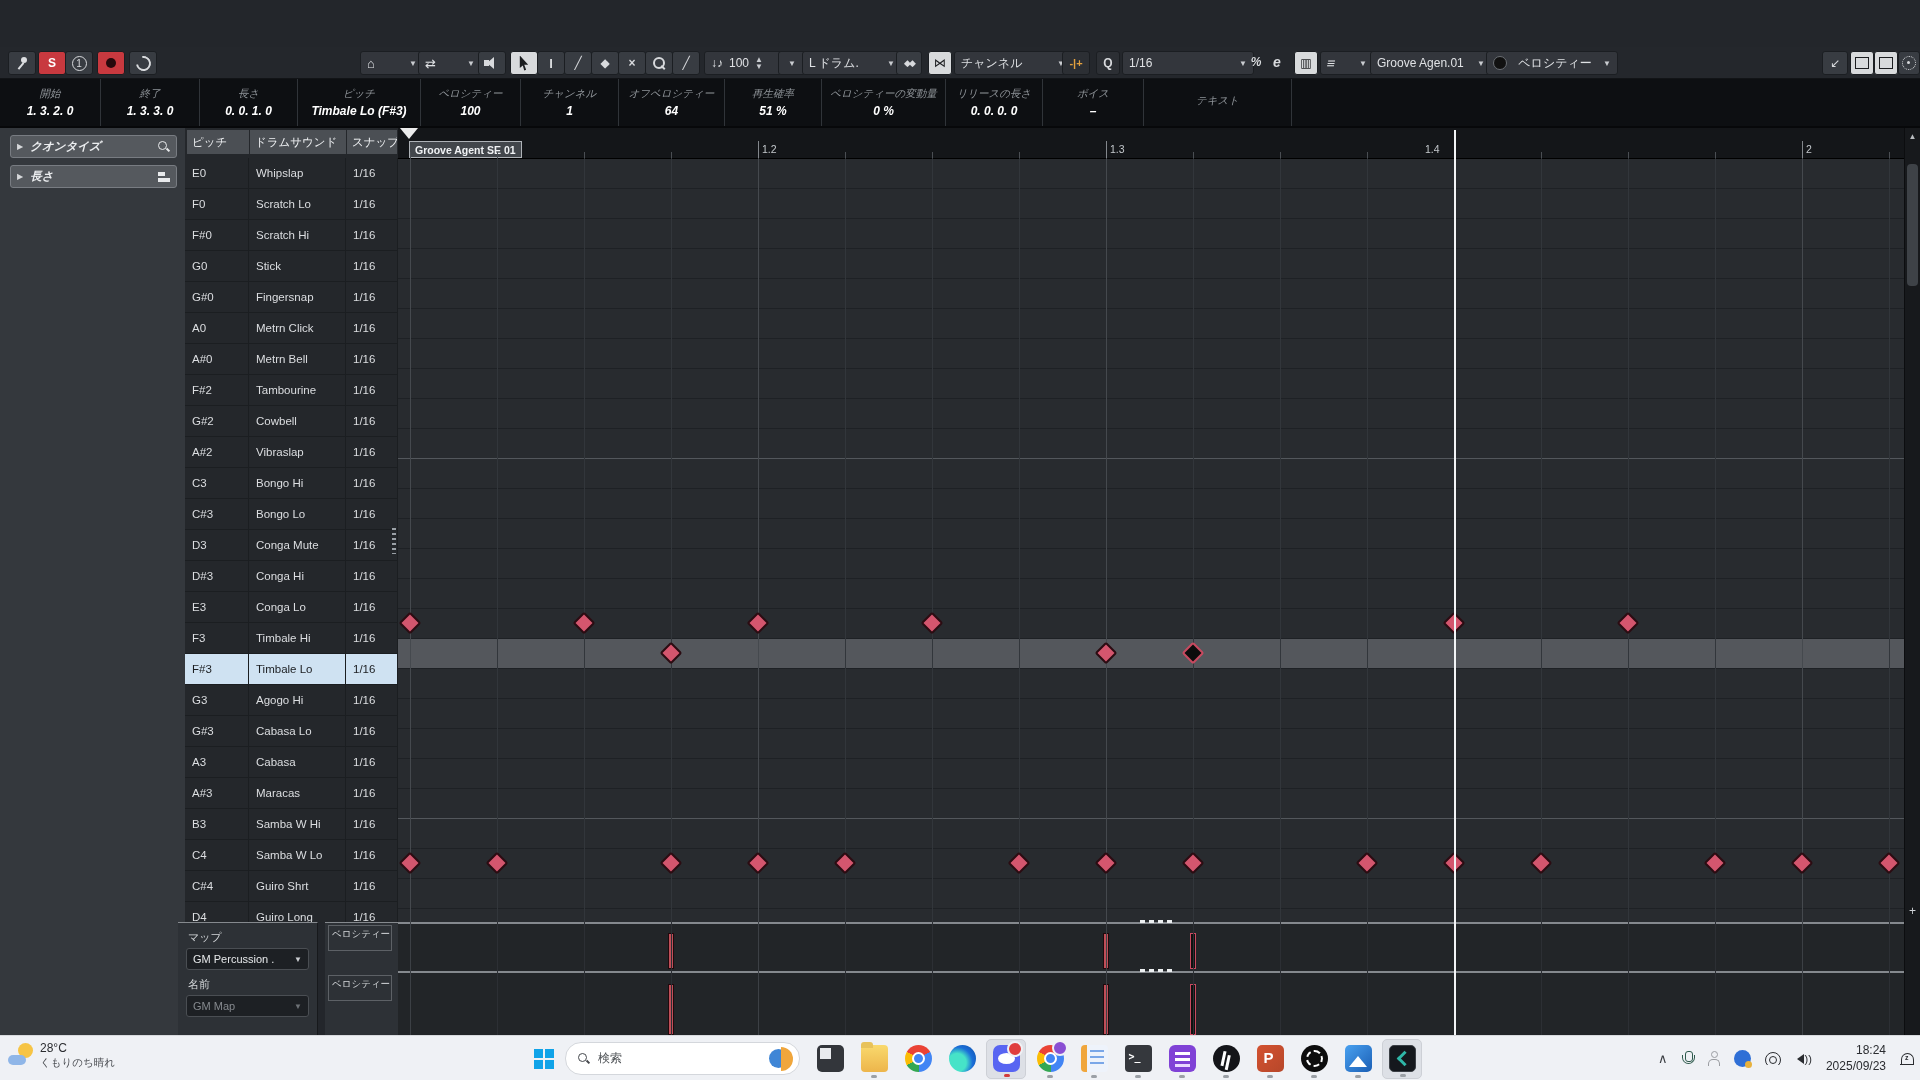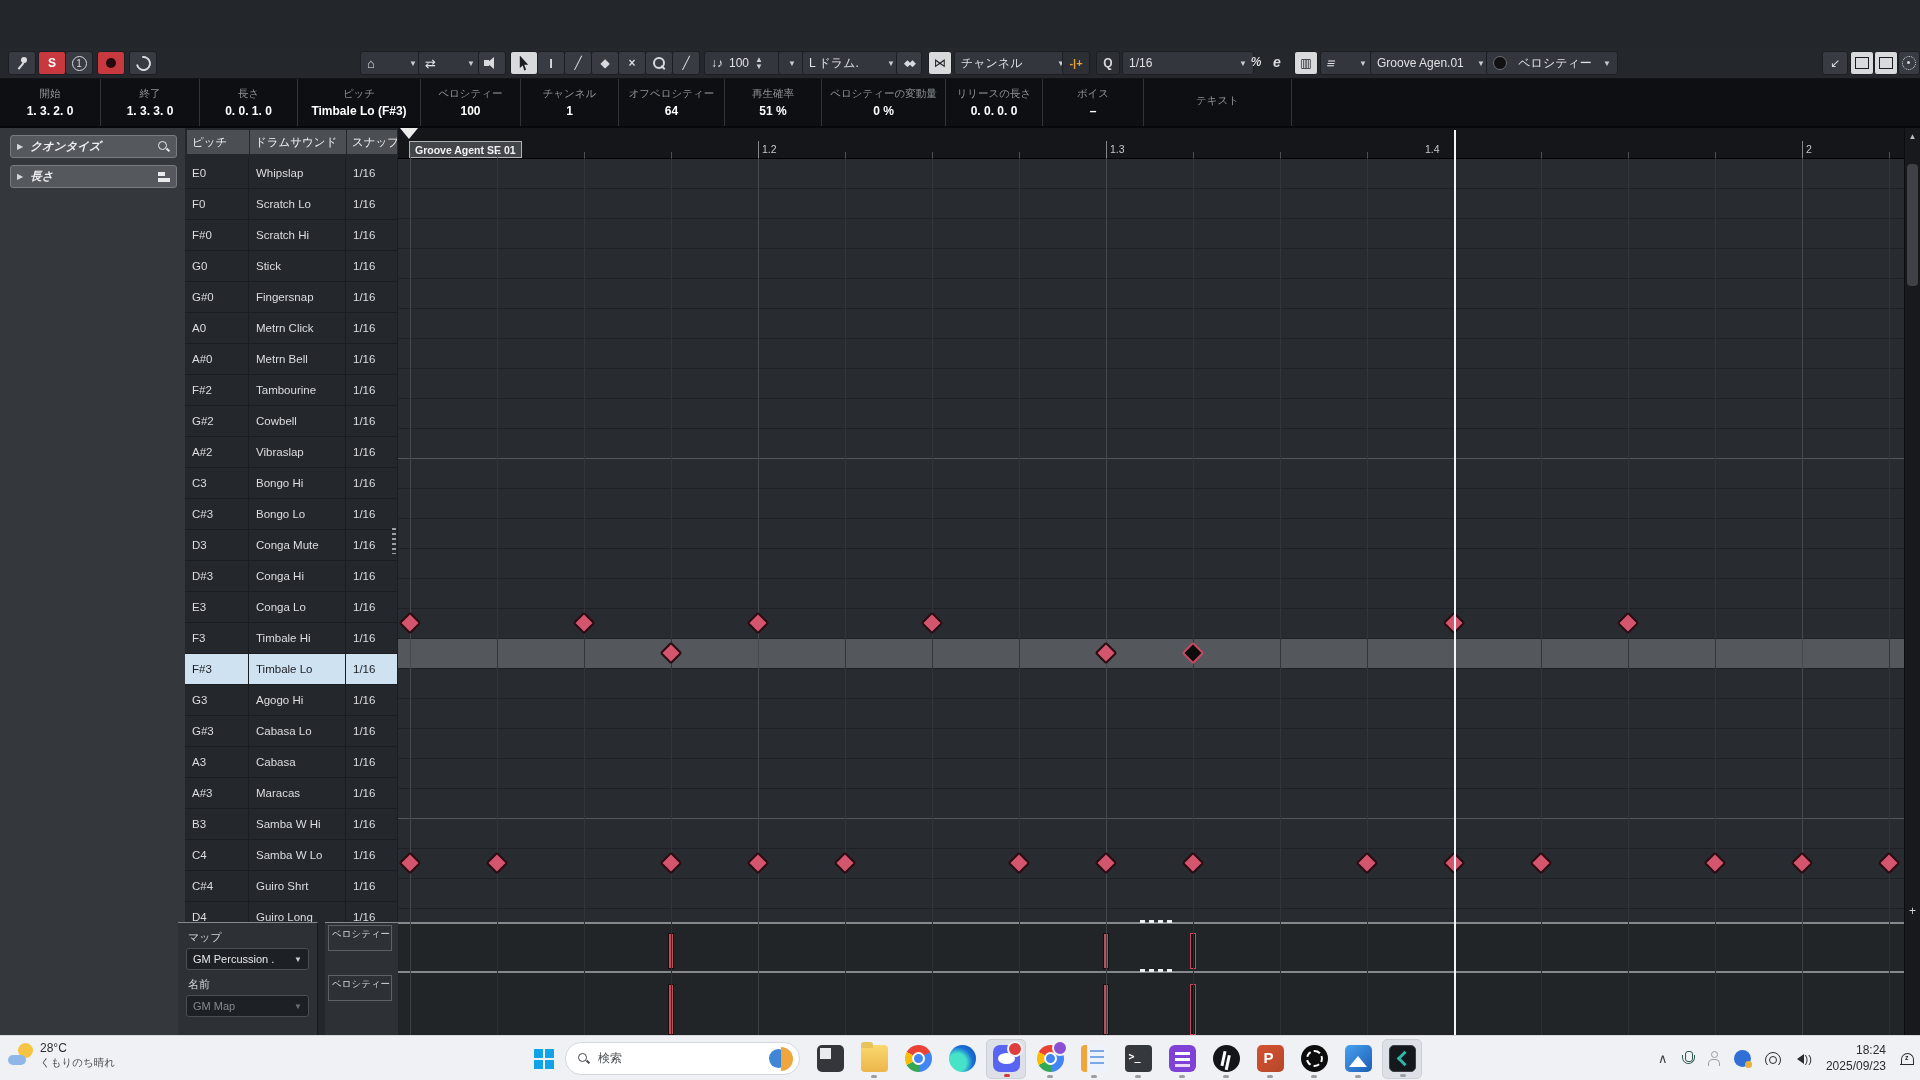--- a/index.html
+++ b/index.html
@@ -43,21 +43,21 @@
   .i-loop{width:11px;height:11px;border:2px solid #d8dadd;border-radius:50%;border-left-color:transparent;transform:rotate(35deg);}
   .i-home{font-size:13px;}
   .i-gear{position:relative;width:12px;height:12px;border:1.5px dotted #d8dadd;border-radius:50%;}
   .i-gear::after{content:"";position:absolute;left:3.5px;top:3.5px;width:3px;height:3px;background:#d8dadd;border-radius:50%;}
   .i-zone{width:12px;height:10px;border:1.5px solid #d8dadd;position:relative;}
   .i-zone.left::after{content:"";position:absolute;left:0;top:0;width:4px;height:10px;background:#d8dadd;}
   .i-zone.bottom::after{content:"";position:absolute;left:0;bottom:0;width:12px;height:3.5px;background:#d8dadd;}
   .orange{color:#e3a13f !important;font-weight:bold;}
 
   
-  #info-strip{position:absolute;left:0;top:79px;width:1920px;height:47px;background:#0d0f12;border-bottom:2px solid #07080a;display:flex;}
+  #info-strip{position:absolute;left:0;top:79px;width:1920px;height:47px;background:#0d0f12;border-bottom:2px solid #07080a;display:flex;font-style:italic;}
   .info-col{height:100%;border-right:1px solid #303439;display:flex;flex-direction:column;align-items:center;justify-content:center;gap:3px;}
   .info-label{color:#8f9499;font-size:10.5px;}
   .info-value{color:#fff;font-size:12px;font-weight:bold;}
 
   
   #sidebar{position:absolute;left:0;top:128px;width:185px;height:907px;background:#34383d;border-right:1px solid #121417;}
   .side-section{position:relative;margin:7px 8px 0 10px;height:21px;background:#55595e;border:1px solid #787c82;border-radius:3px;display:flex;align-items:center;padding:0 6px;gap:7px;color:#eceef0;}
   .side-section .tri{font-size:8px;color:#d7d9db;}
   .side-label{flex:1;font-size:11.5px;font-style:italic;font-weight:bold;}
   .search-icon{position:relative;width:12px;height:12px;}

